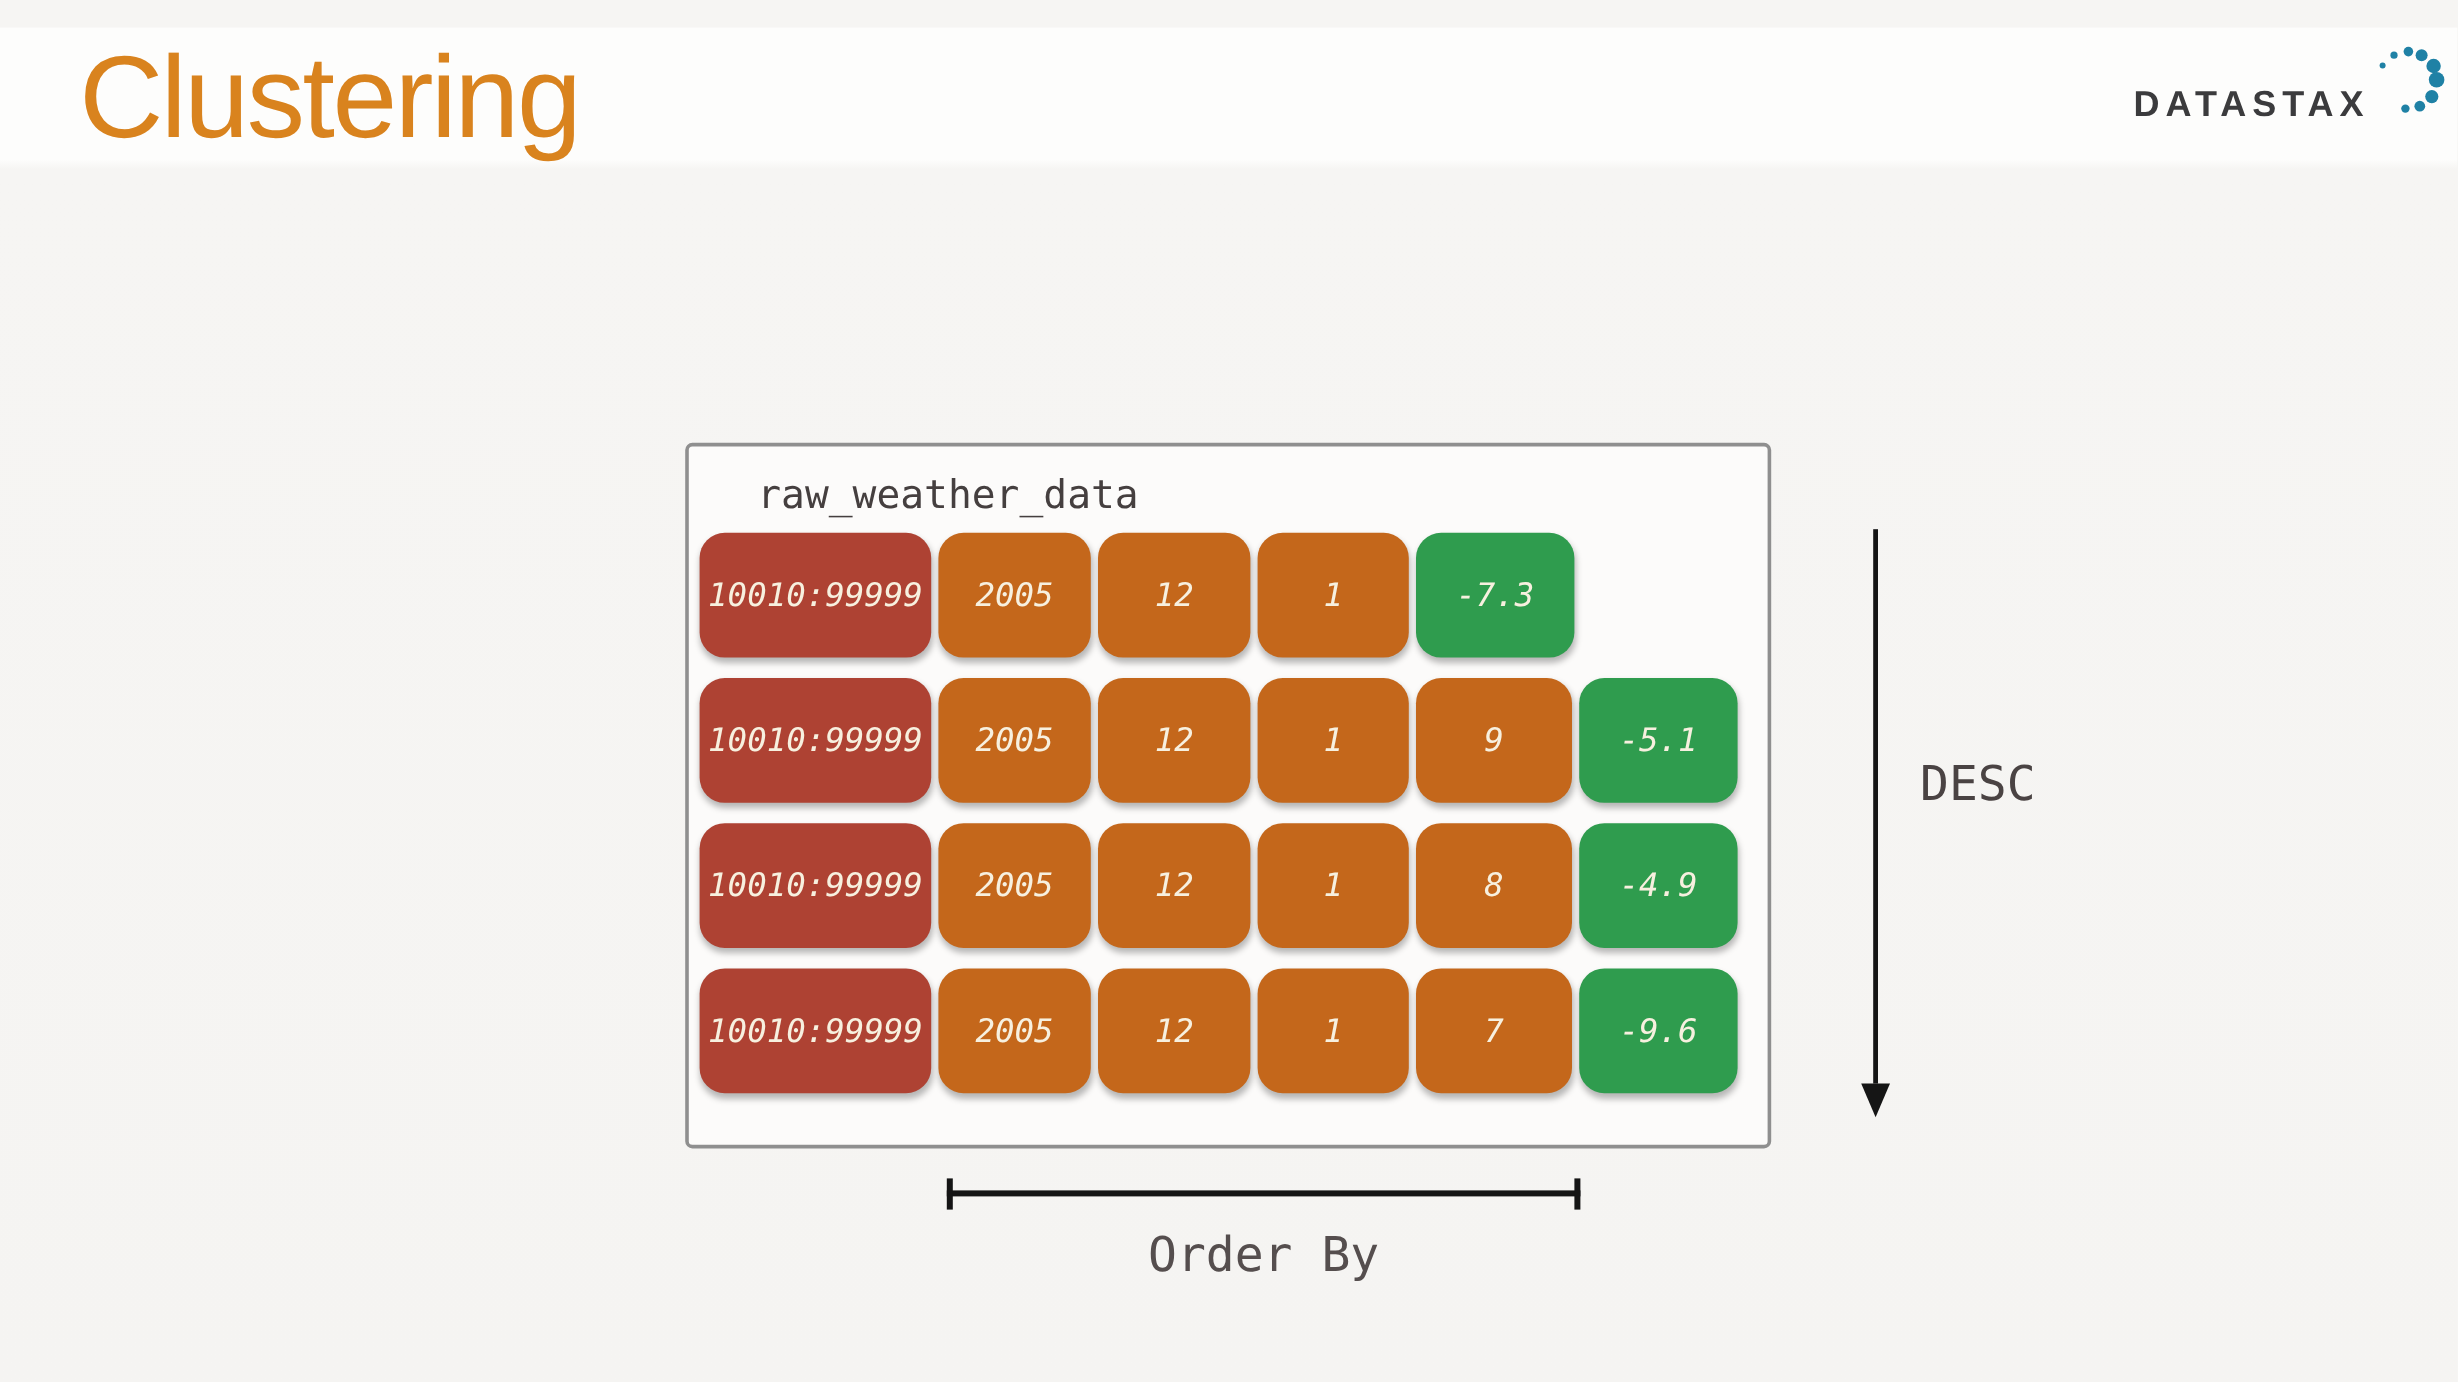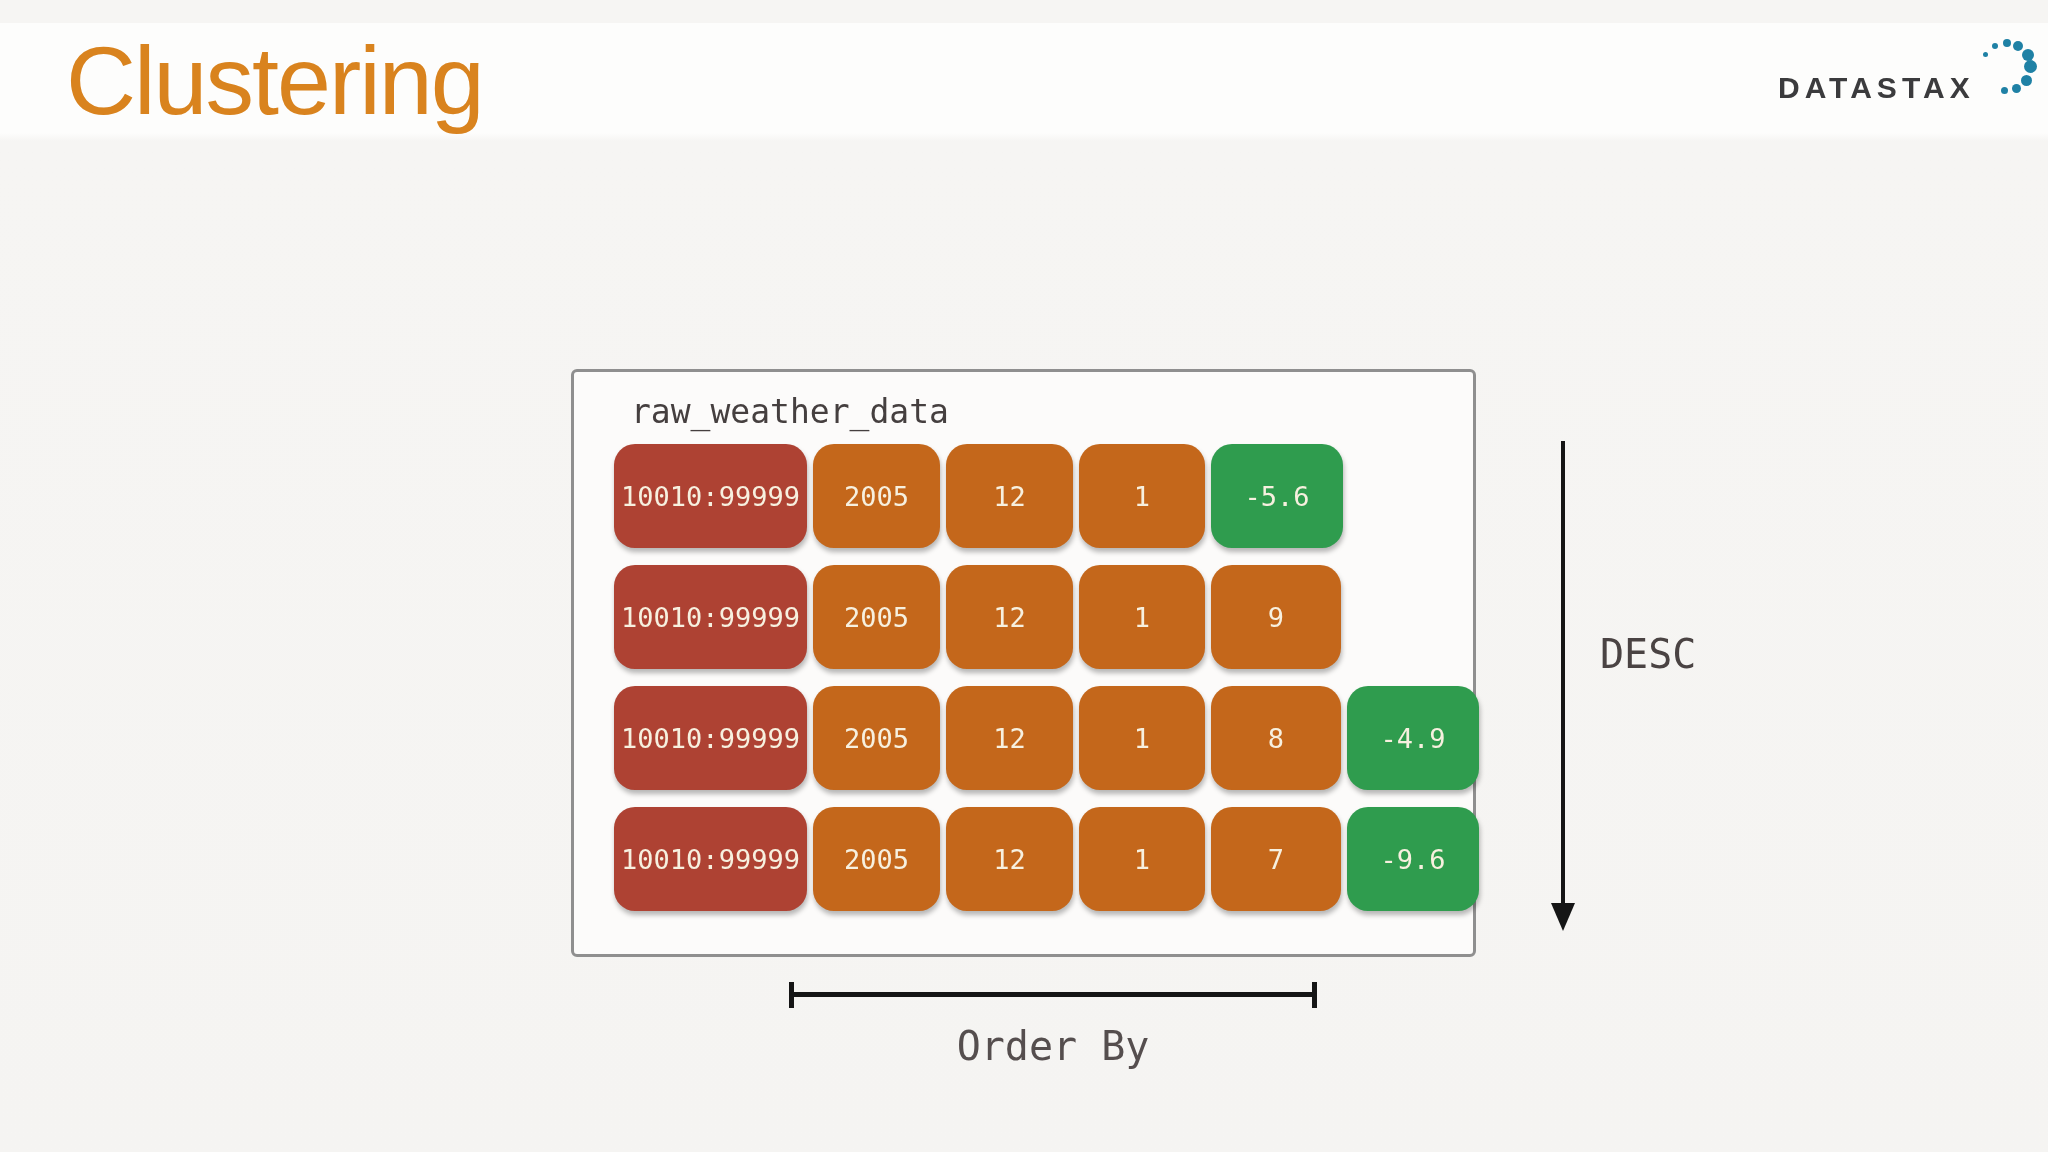--- a/index.html
+++ b/index.html
@@ -45,21 +45,21 @@
   .table-card{
     position:absolute;left:571px;top:346px;width:905px;height:588px;
     background:#fcfbfa;border:3px solid #8f8f8f;border-radius:6px;
     box-sizing:border-box;
   }
   .table-name{
     position:absolute;left:57px;top:20px;
     font-family:"DejaVu Sans Mono",monospace;
     font-size:33px;color:#453f3f;
   }
-  .row{position:absolute;left:40px;display:flex;gap:6px;height:104px;}
+  .row{position:absolute;left:9px;display:flex;gap:6px;height:104px;font-style:italic;}
   .r0{top:72px;} .r1{top:193px;} .r2{top:314px;} .r3{top:435px;}
   .cell{
     display:flex;align-items:center;justify-content:center;
     border-radius:21px;
     font-family:"DejaVu Sans Mono",monospace;
     font-size:27px;color:var(--cell_text,#f7f0df);
     box-shadow:1px 4px 5px rgba(0,0,0,0.28);
   }
   .w0{width:193px;} .w1{width:127px;} .w2{width:127px;}
   .w3{width:126px;} .w4{width:130px;} .w5{width:132px;}
@@ -114,29 +114,30 @@
   </div>
 
   <div class="table-card">
     <div class="table-name">raw_weather_data</div>
 
     <div class="row r0">
       <div class="cell w0 pk">10010:99999</div>
       <div class="cell w1 cl">2005</div>
       <div class="cell w2 cl">12</div>
       <div class="cell w3 cl">1</div>
-      <div class="cell w5 val">-5.6</div>
+      <div class="cell w5 val">-7.3</div>
     </div>
 
     <div class="row r1">
       <div class="cell w0 pk">10010:99999</div>
       <div class="cell w1 cl">2005</div>
       <div class="cell w2 cl">12</div>
       <div class="cell w3 cl">1</div>
       <div class="cell w4 cl">9</div>
+      <div class="cell w5 val">-5.1</div>
     </div>
 
     <div class="row r2">
       <div class="cell w0 pk">10010:99999</div>
       <div class="cell w1 cl">2005</div>
       <div class="cell w2 cl">12</div>
       <div class="cell w3 cl">1</div>
       <div class="cell w4 cl">8</div>
       <div class="cell w5 val">-4.9</div>
     </div>

